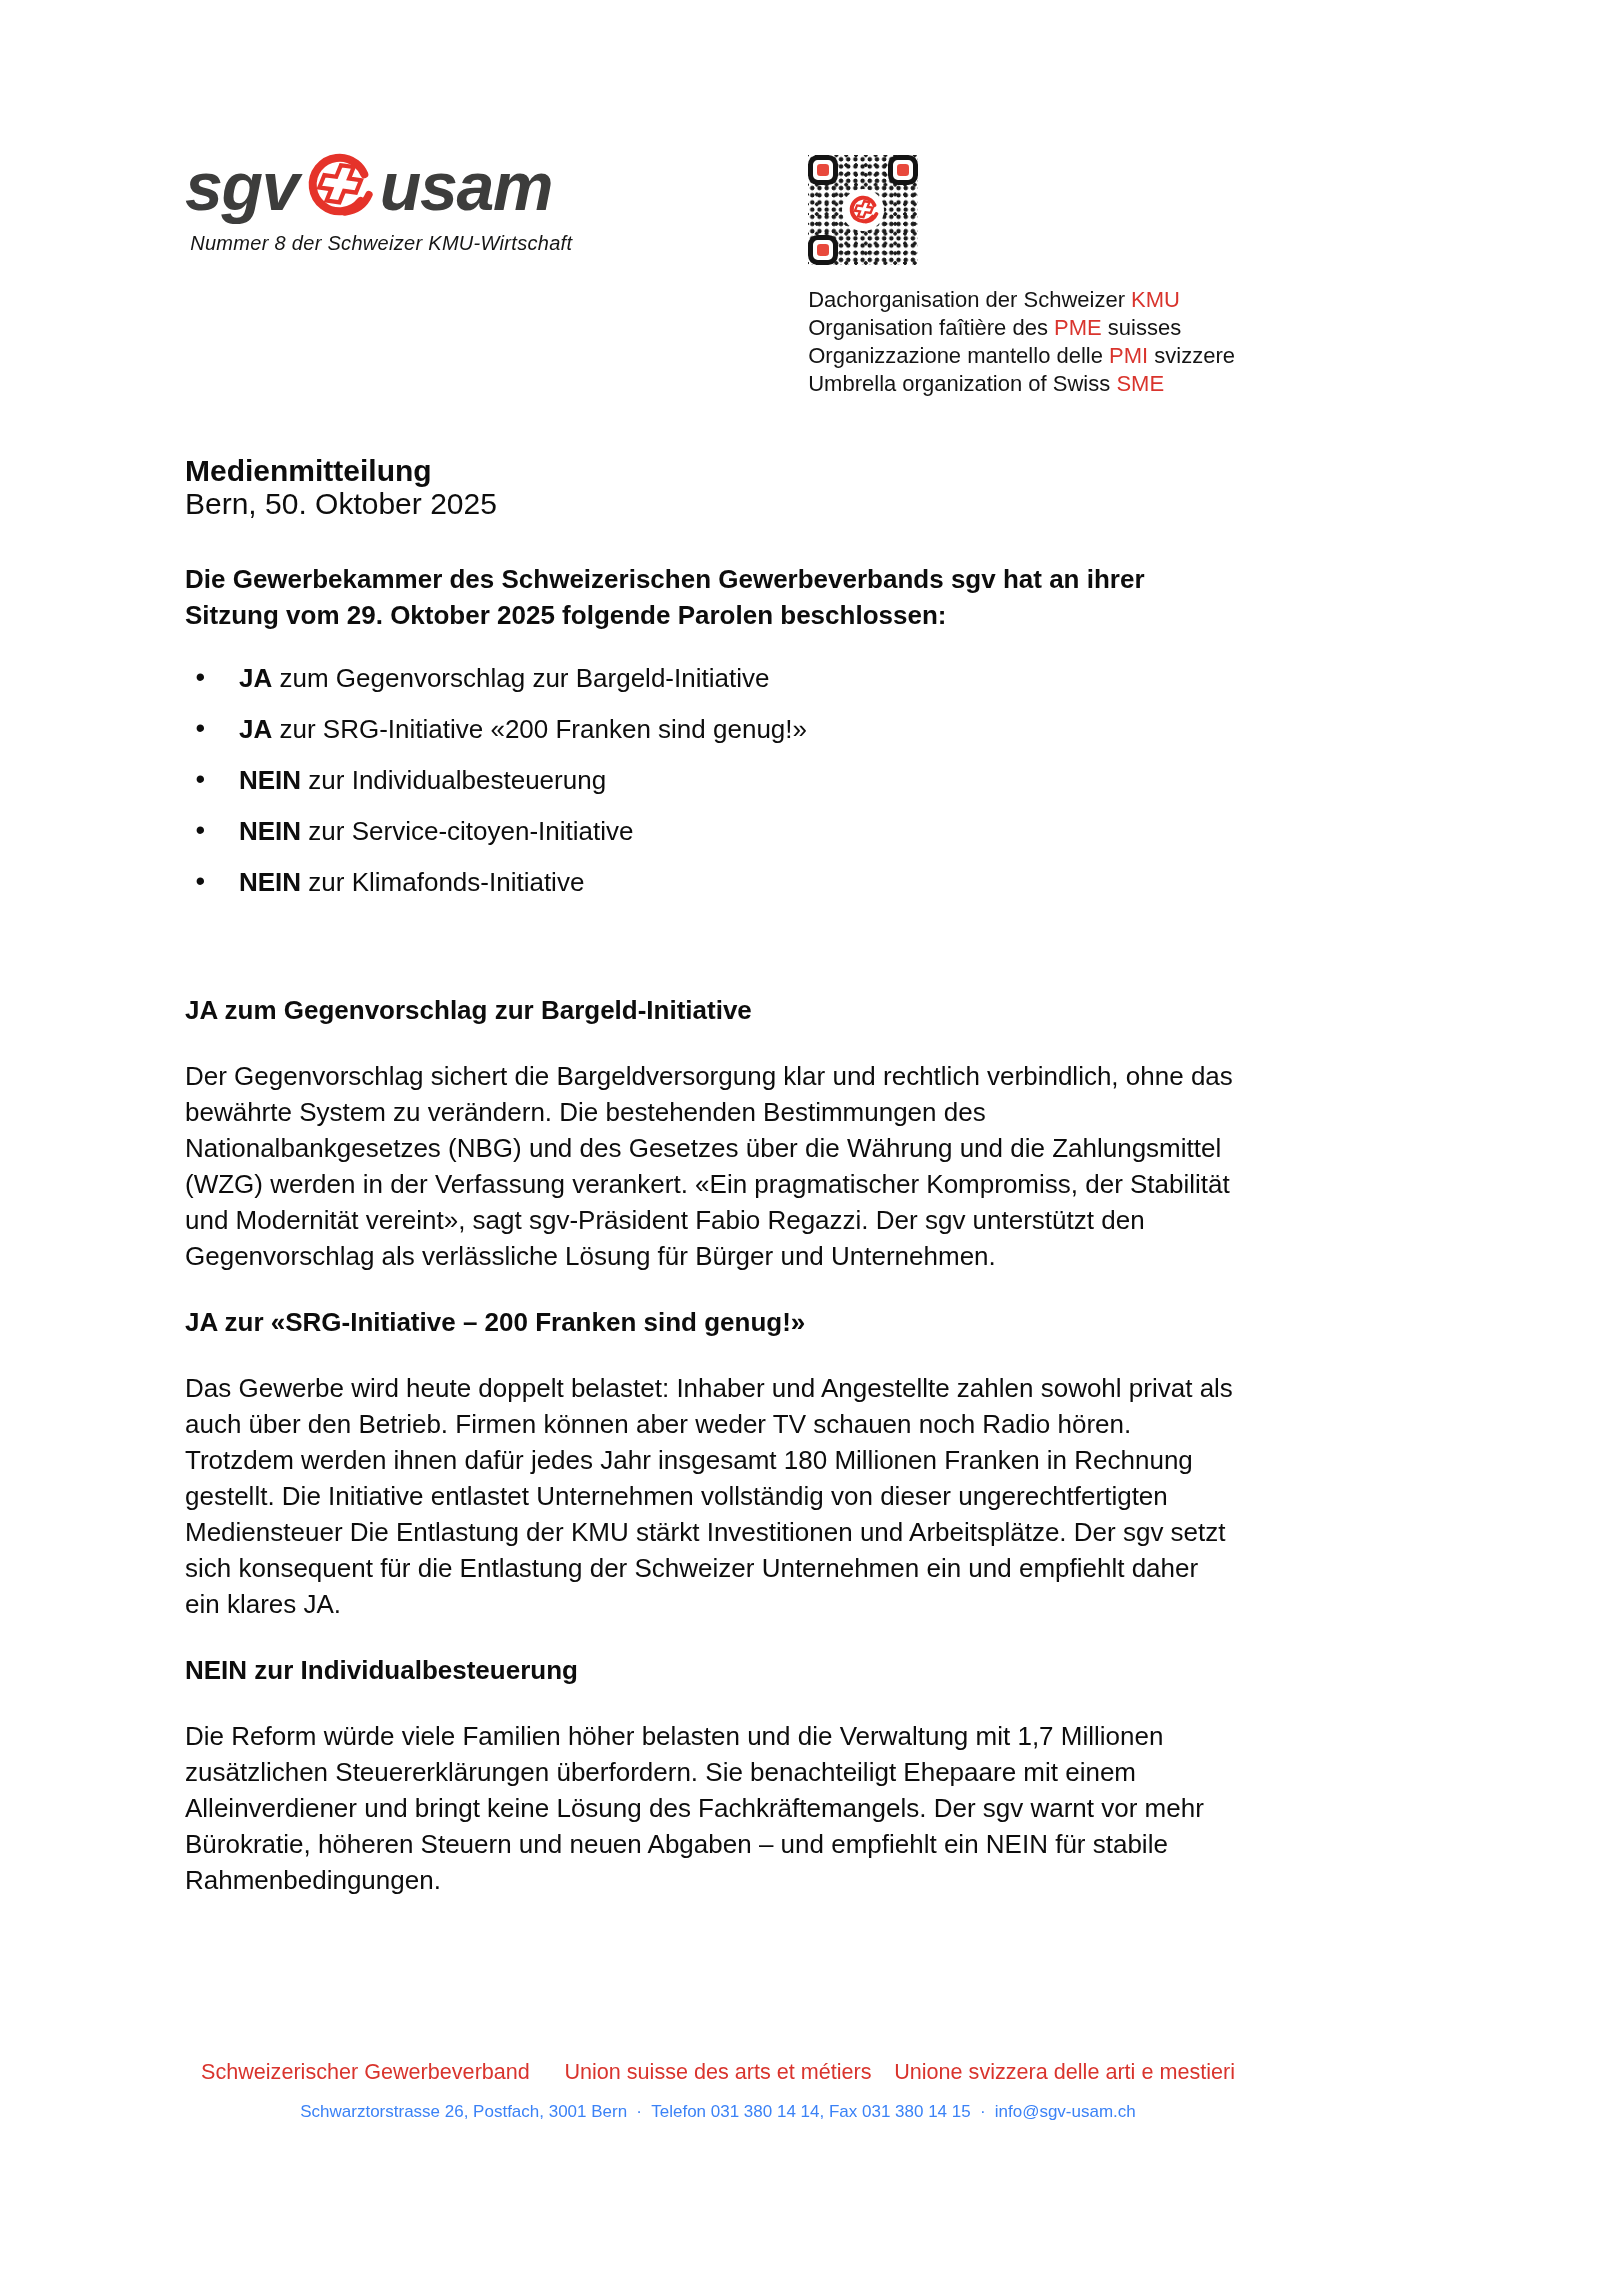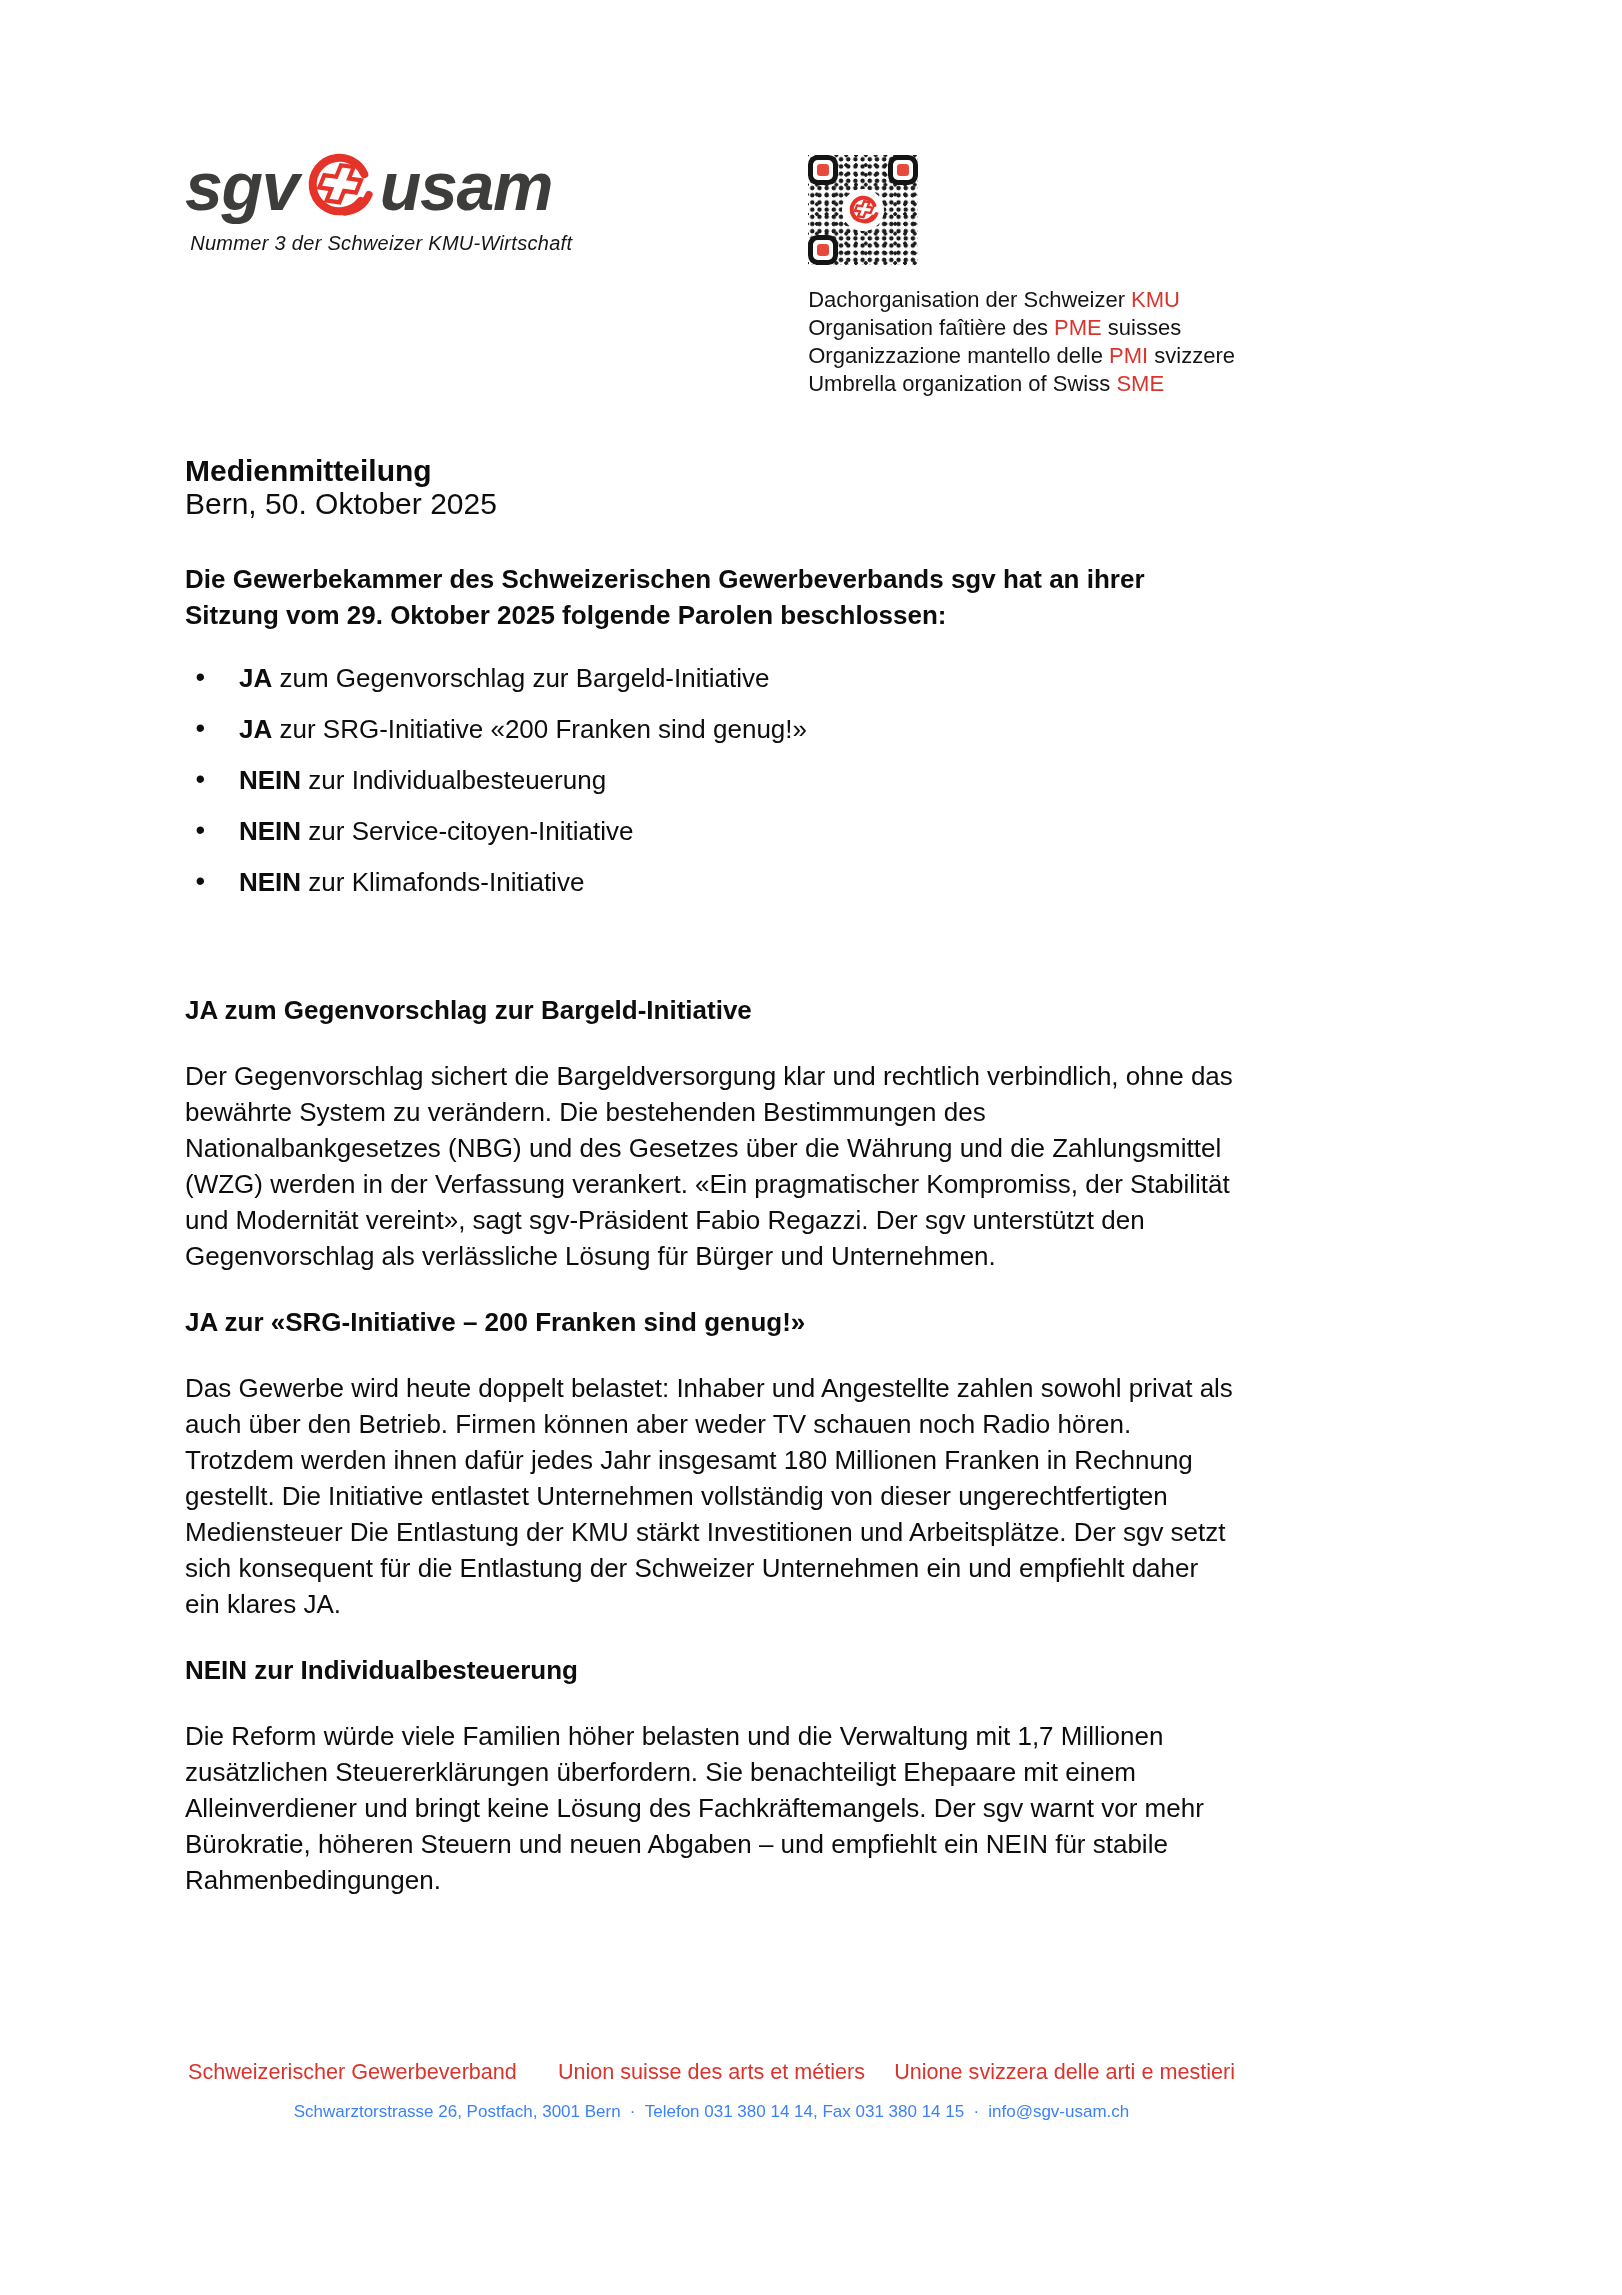--- a/index.html
+++ b/index.html
@@ -179,21 +179,21 @@
   .section-body {
     margin: 30px 0 0 0;
     font-size: 26px;
     line-height: 36px;
     max-width: 1254px;
   }
 
   
   .footer {
     position: absolute;
-    left: 188px;
+    left: 201px;
     right: 183px;
     top: 2059px;
   }
   .footer-orgs {
     display: grid;
     grid-template-columns: 1fr auto 1fr;
     color: #d9342d;
     font-size: 21.6px;
     line-height: 26px;
   }
@@ -233,21 +233,21 @@
                 <circle cx="50" cy="50" r="40" fill="none" stroke="#e5332a" stroke-width="12" stroke-linecap="round" stroke-dasharray="208 43.3" transform="rotate(38 50 50)"></circle>
                 <path d="M58 91 Q 84 88 94 65" fill="none" stroke="#e5332a" stroke-width="11" stroke-linecap="round"></path>
                 <g transform="translate(51,49) rotate(8) skewX(-14) scale(0.92)">
                   <path d="M-10.5,-30 L10.5,-30 L10.5,-10.5 L30,-10.5 L30,10.5 L10.5,10.5 L10.5,30 L-10.5,30 L-10.5,10.5 L-30,10.5 L-30,-10.5 L-10.5,-10.5 Z" fill="#ffffff" stroke="#e5332a" stroke-width="7"></path>
                 </g>
               </g>
             </svg>
           </span>
           <span>usam</span>
         </div>
-        <div class="tagline">Nummer 3 der Schweizer KMU-Wirtschaft</div>
+        <div class="tagline">Nummer 8 der Schweizer KMU-Wirtschaft</div>
       </div>
 
       <div class="org-block">
         <div class="qr">
           <div class="qr-finder tl">
               <div class="qr-finder-dot"></div>
             </div>
           <div class="qr-finder tr">
               <div class="qr-finder-dot"></div>
             </div>

